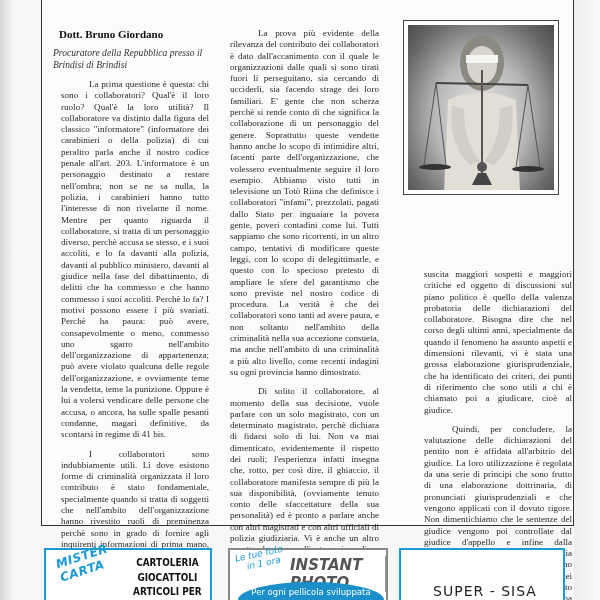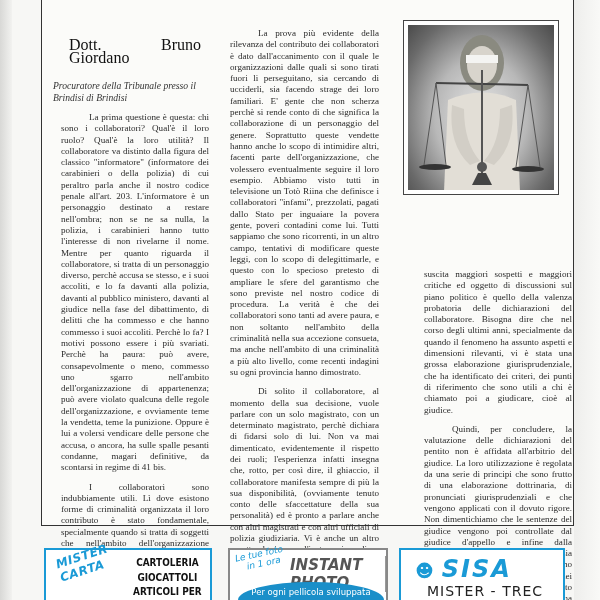--- a/index.html
+++ b/index.html
@@ -25,21 +25,21 @@
   .col {
     position: absolute; top: 22px;
     font-size: 9.1px; line-height: 11.3px; text-align: justify;
     color: #2a2a2a;
   }
   .col p { margin: 8px; text-indent: 28px; }
   .col1 { left: 53px; width: 164px; }
   .col2 { left: 222px; width: 165px; }
   .col3 { left: 416px; width: 164px; top: 261px; }
   .author {
-    font-weight: normal; font-size: 16px; line-height: 13px; color: #111; margin: 16px;
+    font-weight: bold; font-size: 11px; line-height: 13px; color: #111; margin: 6px;
   }
   .role { font-style: italic; font-size: 9.6px; line-height: 12px; color: #333; margin: 0 0 1px 0; }
   .photo {
     position: absolute; left: 403px; top: 20px; width: 156px; height: 175px;
     border: 1.5px solid #444; background: #fff; padding: 4px; box-sizing: border-box;
   }
   .photo-inner {
     width: 100%; height: 100%; position: relative; overflow: hidden;
     background: radial-gradient(ellipse at 50% 55%, #e8e8e8 0%, #b8b8b8 45%, #6a6a6a 80%, #4a4a4a 100%);
   }
@@ -92,21 +92,21 @@
 <body>
 
 <div class="spine"></div>
 <div class="right-gutter"></div>
 
 <div class="article-box"></div>
 
 <div class="col col1">
   <div class="author">Dott. Bruno Giordano</div>
   <div class="role">
-    <span>Procuratore della Tribunale presso il</span><br>
+    <span>Procuratore della Repubblica presso il</span><br>
     <span>Brindisi di Brindisi</span>
   </div>
   <p>La prima questione è questa: chi sono i collaboratori? Qual'è il loro ruolo? Qual'è la loro utilità? Il collaboratore va distinto dalla figura del classico "informatore" (informatore dei carabinieri o della polizia) di cui peraltro parla anche il nostro codice penale all'art. 203. L'informatore è un personaggio destinato a restare nell'ombra; non se ne sa nulla, la polizia, i carabinieri hanno tutto l'interesse di non rivelarne il nome. Mentre per quanto riguarda il collaboratore, si tratta di un personaggio diverso, perchè accusa se stesso, e i suoi accoliti, e lo fa davanti alla polizia, davanti al pubblico ministero, davanti al giudice nella fase del dibattimento, di delitti che ha commesso e che hanno commesso i suoi accoliti. Perchè lo fa? I motivi possono essere i più svariati. Perchè ha paura: può avere, consapevolmente o meno, commesso uno sgarro nell'ambito dell'organizzazione di appartenenza; può avere violato qualcuna delle regole dell'organizzazione, e ovviamente teme la vendetta, teme la punizione. Oppure è lui a volersi vendicare delle persone che accusa, o ancora, ha sulle spalle pesanti condanne, magari definitive, da scontarsi in regime di 41 bis.</p>
   <p>I collaboratori sono indubbiamente utili. Lì dove esistono forme di criminalità organizzata il loro contributo è stato fondamentale, specialmente quando si tratta di soggetti che nell'ambito dell'organizzazione hanno rivestito ruoli di preminenza perchè sono in grado di fornire agli inquirenti informazioni di prima mano, di chiarire organigrammi, far luce su fatti apparentemente misteriosi.</p>
   <p>Basti ricordare quale apporto hanno dato alla comprensione del fenomeno mafioso collaboratori del calibro di Buscetta, di Contorno, per dire i più noti, i più importanti  nel tempo; o per quanto riguarda la camorra napoletana, un collaboratore come Alfieri.</p>
 </div>
 
 <div class="col col2" style="top:20px;">
   <p>La prova più evidente della rilevanza del contributo dei collaboratori è dato dall'accanimento con il quale le  organizzazioni dalle quali si sono tirati fuori li perseguitano, sia cercando di ucciderli, sia facendo strage dei loro familiari. E' gente che non scherza perchè si rende conto di che significa la collaborazione di un personaggio del genere. Soprattutto queste vendette hanno anche lo scopo di intimidire altri, facenti parte dell'organizzazione, che volessero eventualmente seguire il loro esempio. Abbiamo visto tutti in televisione un Totò Riina che definisce i collaboratori "infami", prezzolati, pagati dallo Stato per inguaiare la povera gente, poveri contadini come lui. Tutti sappiamo che sono ricorrenti, in un altro campo, tentativi di modificare queste leggi, con lo scopo di delegittimarle, e questo con lo specioso pretesto di ampliare le sfere del garantismo che sono previste nel nostro codice di procedura. La verità è che dei collaboratori sono tanti ad avere paura, e non soltanto nell'ambito della criminalità nella sua accezione consueta, ma anche nell'ambito di una criminalità a più alto livello, come recenti indagini su ogni provincia hanno dimostrato.</p>
   <p>Di solito il collaboratore, al momento della sua decisione, vuole parlare con un solo magistrato, con un determinato magistrato, perchè dichiara di fidarsi solo di lui. Non va mai dimenticato, evidentemente il rispetto dei ruoli; l'esperienza infatti insegna che, rotto, per così dire, il ghiaccio, il collaboratore manifesta sempre di più la sua disponibilità, (ovviamente tenuto conto delle sfaccettature della sua personalità) ed è pronto a parlare anche con altri magistrati e con altri ufficiali di polizia giudiziaria. Vi è anche un altro aspetto che impone l'instaurazione di un corretto rapporto con il collaboratore ed è quello relativo alle richieste che egli pone, richieste di benefici. Al collaboratore deve essere subito chiarito che valutazioni del genere sono da demandarsi a tempi successivi, quando saranno stati valutati lo spessore delle sue dichiarazioni e la validità dei riscontri. Un secondo aspetto della questione ed è quello che</p>
@@ -162,15 +162,14 @@
 <div class="ad ad2">
   <div class="ad2-tag">
     <span>Le tue foto</span><br>
     <span style="margin-left:10px">in 1 ora</span>
   </div>
   <div class="ad2-brand">INSTANT PHOTO</div>
   <div class="ad2-banner">Per ogni pellicola sviluppata</div>
 </div>
 
 <div class="ad ad3">
-  <div class="ad3-logo"><span class="mascot">☻</span><span>SISA</span></div>
-  <div class="ad3-sub">MISTER - TREC</div>
+  <div class="ad3-sub">SUPER - SISA</div>
 </div>
 
 </body></html>

